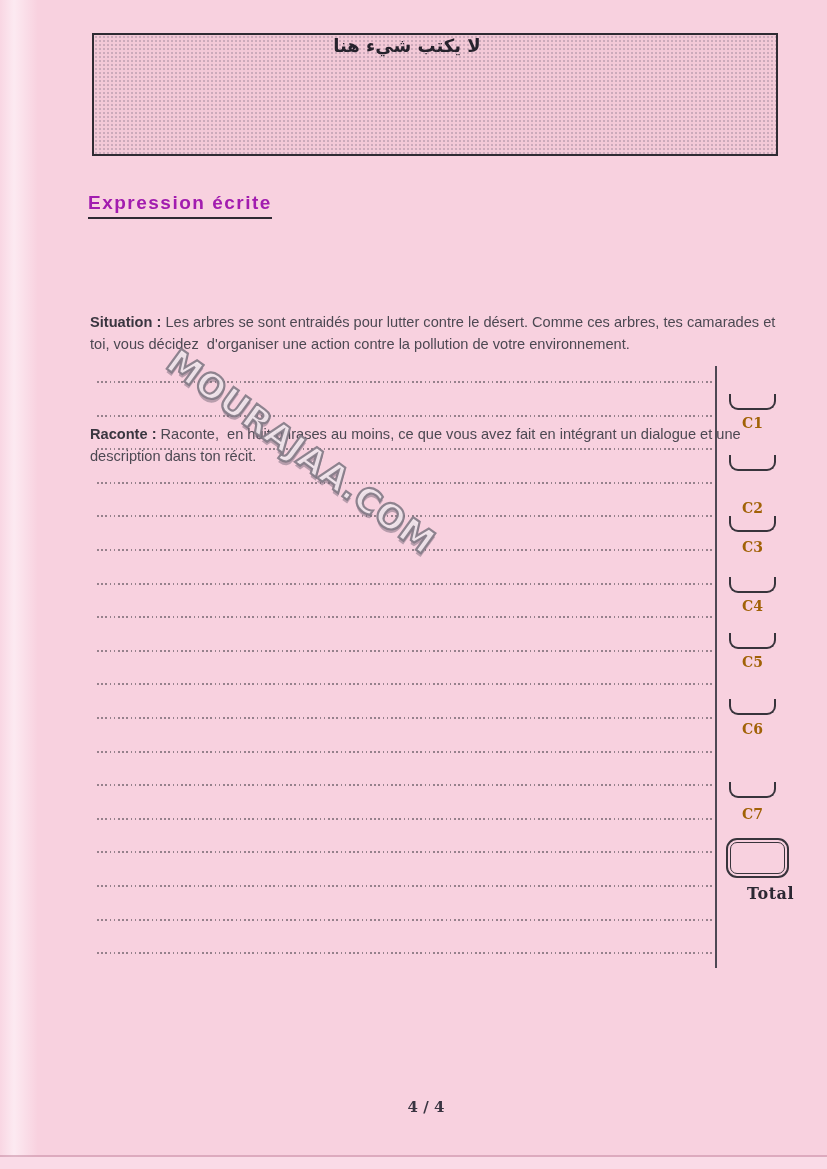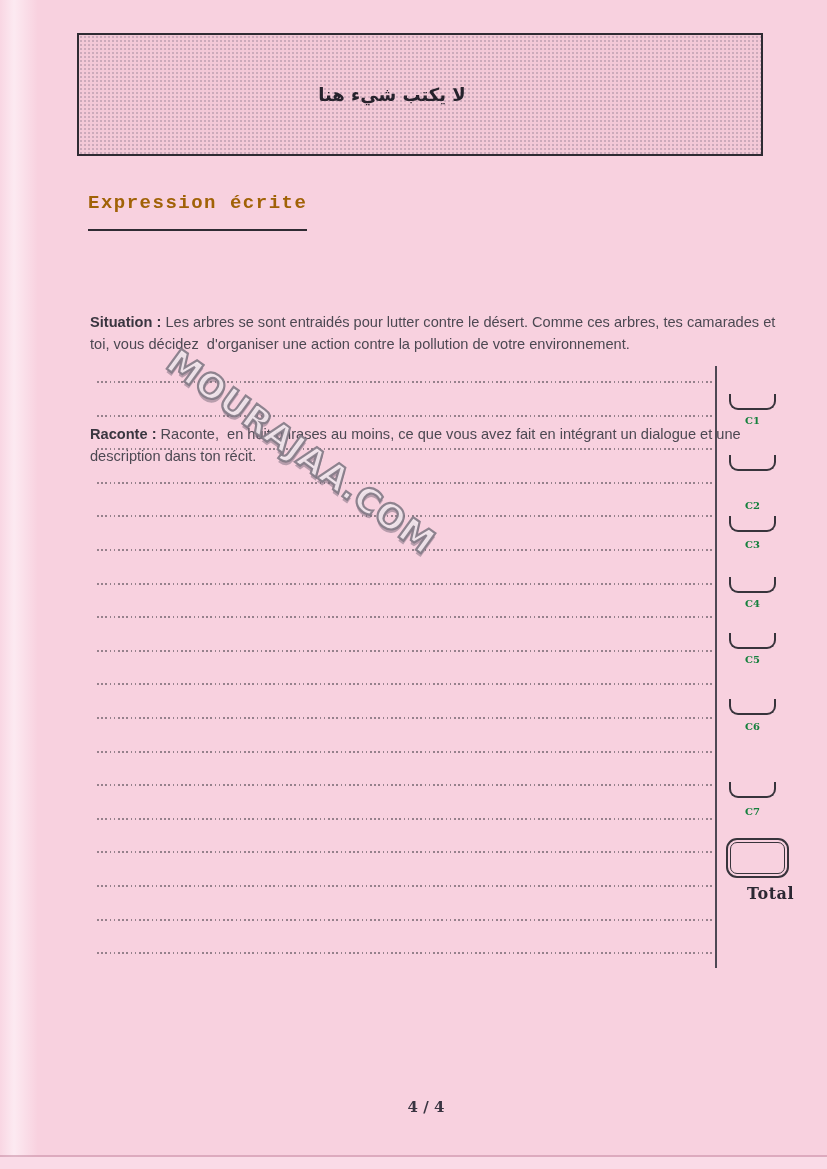--- a/index.html
+++ b/index.html
@@ -12,37 +12,37 @@
   .edge-left {
     position:absolute; left:0; top:0; width:44px; height:100%;
     background:linear-gradient(90deg, rgba(255,246,250,0.15) 0px, rgba(255,247,251,0.65) 14px, rgba(255,246,250,0) 38px);
     pointer-events:none;
   }
   .edge-bottom-line { position:absolute; left:0; top:1155px; width:100%; height:2px; background:rgba(199,138,162,0.55); }
   .edge-bottom-light { position:absolute; left:0; top:1157px; width:100%; height:12px; background:#fadbe7; }
 
   
   .notice-box {
-    position:absolute; left:77px; top:33px; width:682px; height:119px;
+    position:absolute; left:92px; top:33px; width:682px; height:119px;
     border:2.5px solid #2f2b33;
     background-color:#f3c9d7;
     background-image:radial-gradient(rgba(112,100,122,0.30) 0.8px, transparent 1.1px);
     background-size:4px 4px;
-    display:flex; align-items:center; justify-content:center;
+    display:flex; justify-content:center;
   }
   .notice-text {
     font-family:"DejaVu Sans", sans-serif; font-weight:bold; font-size:18px;
     color:#26222c; direction:rtl; transform:translateX(-28px);
   }
 
   .title {
     position:absolute; left:88px; top:192px;
-    font-family:Liberation Mono, monospace; font-weight:bold; font-size:19px;
-    letter-spacing:1.5px; color:#a16207;
-    border-bottom:2.5px solid #2f2b33; padding-bottom:15px;
+    font-family:Liberation Sans, sans-serif; font-weight:bold; font-size:19px;
+    letter-spacing:1.5px; color:#a21caf;
+    border-bottom:2.5px solid #2f2b33; padding-bottom:3px;
   }
 
   .instructions {
     position:absolute; left:78px; top:255px; width:716px;
     font-size:14.6px; line-height:22px; color:#4c4852; white-space:pre-wrap;
   }
   .instructions p { margin:12px; }
   .lbl { font-weight:bold; color:#3a3640; }
 
   .watermark {
@@ -62,21 +62,21 @@
   }
   .vrule { position:absolute; left:715px; top:366px; width:2px; height:602px; background:#4e4854; }
 
   .score-bracket {
     position:absolute; left:729px; width:47px; height:16px;
     border:2px solid #38343c; border-top:none; border-radius:0 0 9px 9px;
     box-sizing:border-box;
   }
   .score-label {
     position:absolute; left:729px; width:47px; text-align:center;
-    font-family:"DejaVu Serif", serif; font-weight:bold; font-size:10px; color:#15803d;
+    font-family:"DejaVu Serif", serif; font-weight:bold; font-size:14px; color:#a16207;
   }
   .total-box {
     position:absolute; left:726px; top:838px; width:63px; height:40px;
     border:2.5px solid #38343c; border-radius:11px; padding:2px; box-sizing:border-box;
   }
   .total-box-inner { width:100%; height:100%; border:1.5px solid #38343c; border-radius:7px; box-sizing:border-box; }
   .total-label {
     position:absolute; left:722px; top:884px; width:72px; text-align:right;
     font-family:"DejaVu Serif", serif; font-weight:bold; font-size:16px;
     letter-spacing:0.5px; color:#2c2833;

